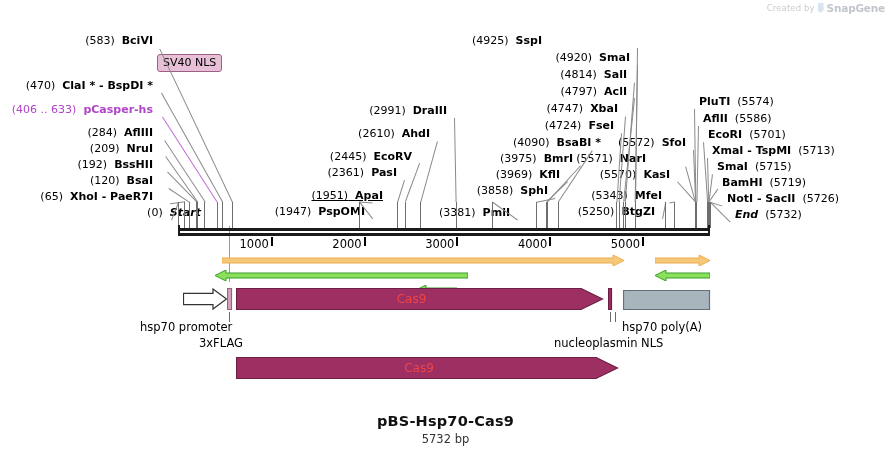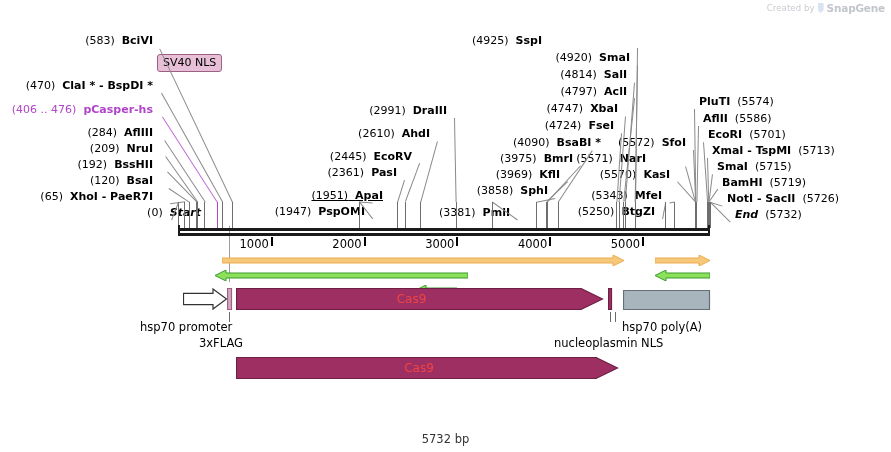--- a/index.html
+++ b/index.html
@@ -158,21 +158,21 @@
 
   <div class="watermark">
     <span>Created by</span>
     <span class="wm-flag"></span>
     <span class="wm-brand">SnapGene</span>
   </div>
 
   <div id="layer-labels">
       <div class="lbl" style="top: 35px; left: 0px; width: 153px; text-align: right;"><span class="pos">(583)</span>&nbsp;&nbsp;<span class="enz">BciVI</span></div>
       <div class="lbl" style="top: 80px; left: 0px; width: 153px; text-align: right;"><span class="pos">(470)</span>&nbsp;&nbsp;<span class="enz">ClaI * - BspDI *</span></div>
-      <div class="lbl pink" style="top: 104px; left: 0px; width: 153px; text-align: right;"><span class="pos">(406 .. 476)</span>&nbsp;&nbsp;<span class="enz">pCasper-hs</span></div>
+      <div class="lbl pink" style="top: 104px; left: 0px; width: 153px; text-align: right;"><span class="pos">(406 .. 633)</span>&nbsp;&nbsp;<span class="enz">pCasper-hs</span></div>
       <div class="lbl" style="top: 127px; left: 0px; width: 153px; text-align: right;"><span class="pos">(284)</span>&nbsp;&nbsp;<span class="enz">AflIII</span></div>
       <div class="lbl" style="top: 143px; left: 0px; width: 153px; text-align: right;"><span class="pos">(209)</span>&nbsp;&nbsp;<span class="enz">NruI</span></div>
       <div class="lbl" style="top: 159px; left: 0px; width: 153px; text-align: right;"><span class="pos">(192)</span>&nbsp;&nbsp;<span class="enz">BssHII</span></div>
       <div class="lbl" style="top: 175px; left: 0px; width: 153px; text-align: right;"><span class="pos">(120)</span>&nbsp;&nbsp;<span class="enz">BsaI</span></div>
       <div class="lbl" style="top: 191px; left: 0px; width: 153px; text-align: right;"><span class="pos">(65)</span>&nbsp;&nbsp;<span class="enz">XhoI  - PaeR7I</span></div>
       <div class="lbl" style="top: 207px; left: 0px; width: 153px; text-align: right; margin-left: 48px;"><span class="pos">(0)</span>&nbsp;&nbsp;<span class="enz ital">Start</span></div>
       <div class="lbl" style="top: 105px; left: 0px; width: 447px; text-align: right;"><span class="pos">(2991)</span>&nbsp;&nbsp;<span class="enz">DraIII</span></div>
       <div class="lbl" style="top: 128px; left: 0px; width: 430px; text-align: right;"><span class="pos">(2610)</span>&nbsp;&nbsp;<span class="enz">AhdI</span></div>
       <div class="lbl" style="top: 151px; left: 0px; width: 412px; text-align: right;"><span class="pos">(2445)</span>&nbsp;&nbsp;<span class="enz">EcoRV</span></div>
       <div class="lbl" style="top: 167px; left: 0px; width: 397px; text-align: right;"><span class="pos">(2361)</span>&nbsp;&nbsp;<span class="enz">PasI</span></div>
@@ -368,15 +368,16 @@
         <svg width="383" height="23">
           <path d="M0.5,0.5 L360,0.5 L381.5,11 L360,21.5 L0.5,21.5 Z" fill="#9e2f63" stroke="#6e1f44" stroke-width="1.2"></path>
         </svg>
       </div>
       <div class="gene-label" style="left: 236px; top: 361px; width: 366px;">Cas9</div>
       <div class="tickline" style="left: 229px; top: 312px; height: 10px;"></div>
       <div class="tickline" style="left: 610px; top: 312px; height: 10px;"></div>
       <div class="tickline" style="left: 615px; top: 312px; height: 10px;"></div>
     </div>
 
+  <div class="plasmid-name" style="top:413px;">pBS-Hsp70-Cas9</div>
   <div class="plasmid-size" style="top:432px;">5732 bp</div>
 
 </div>
 
 </body></html>

